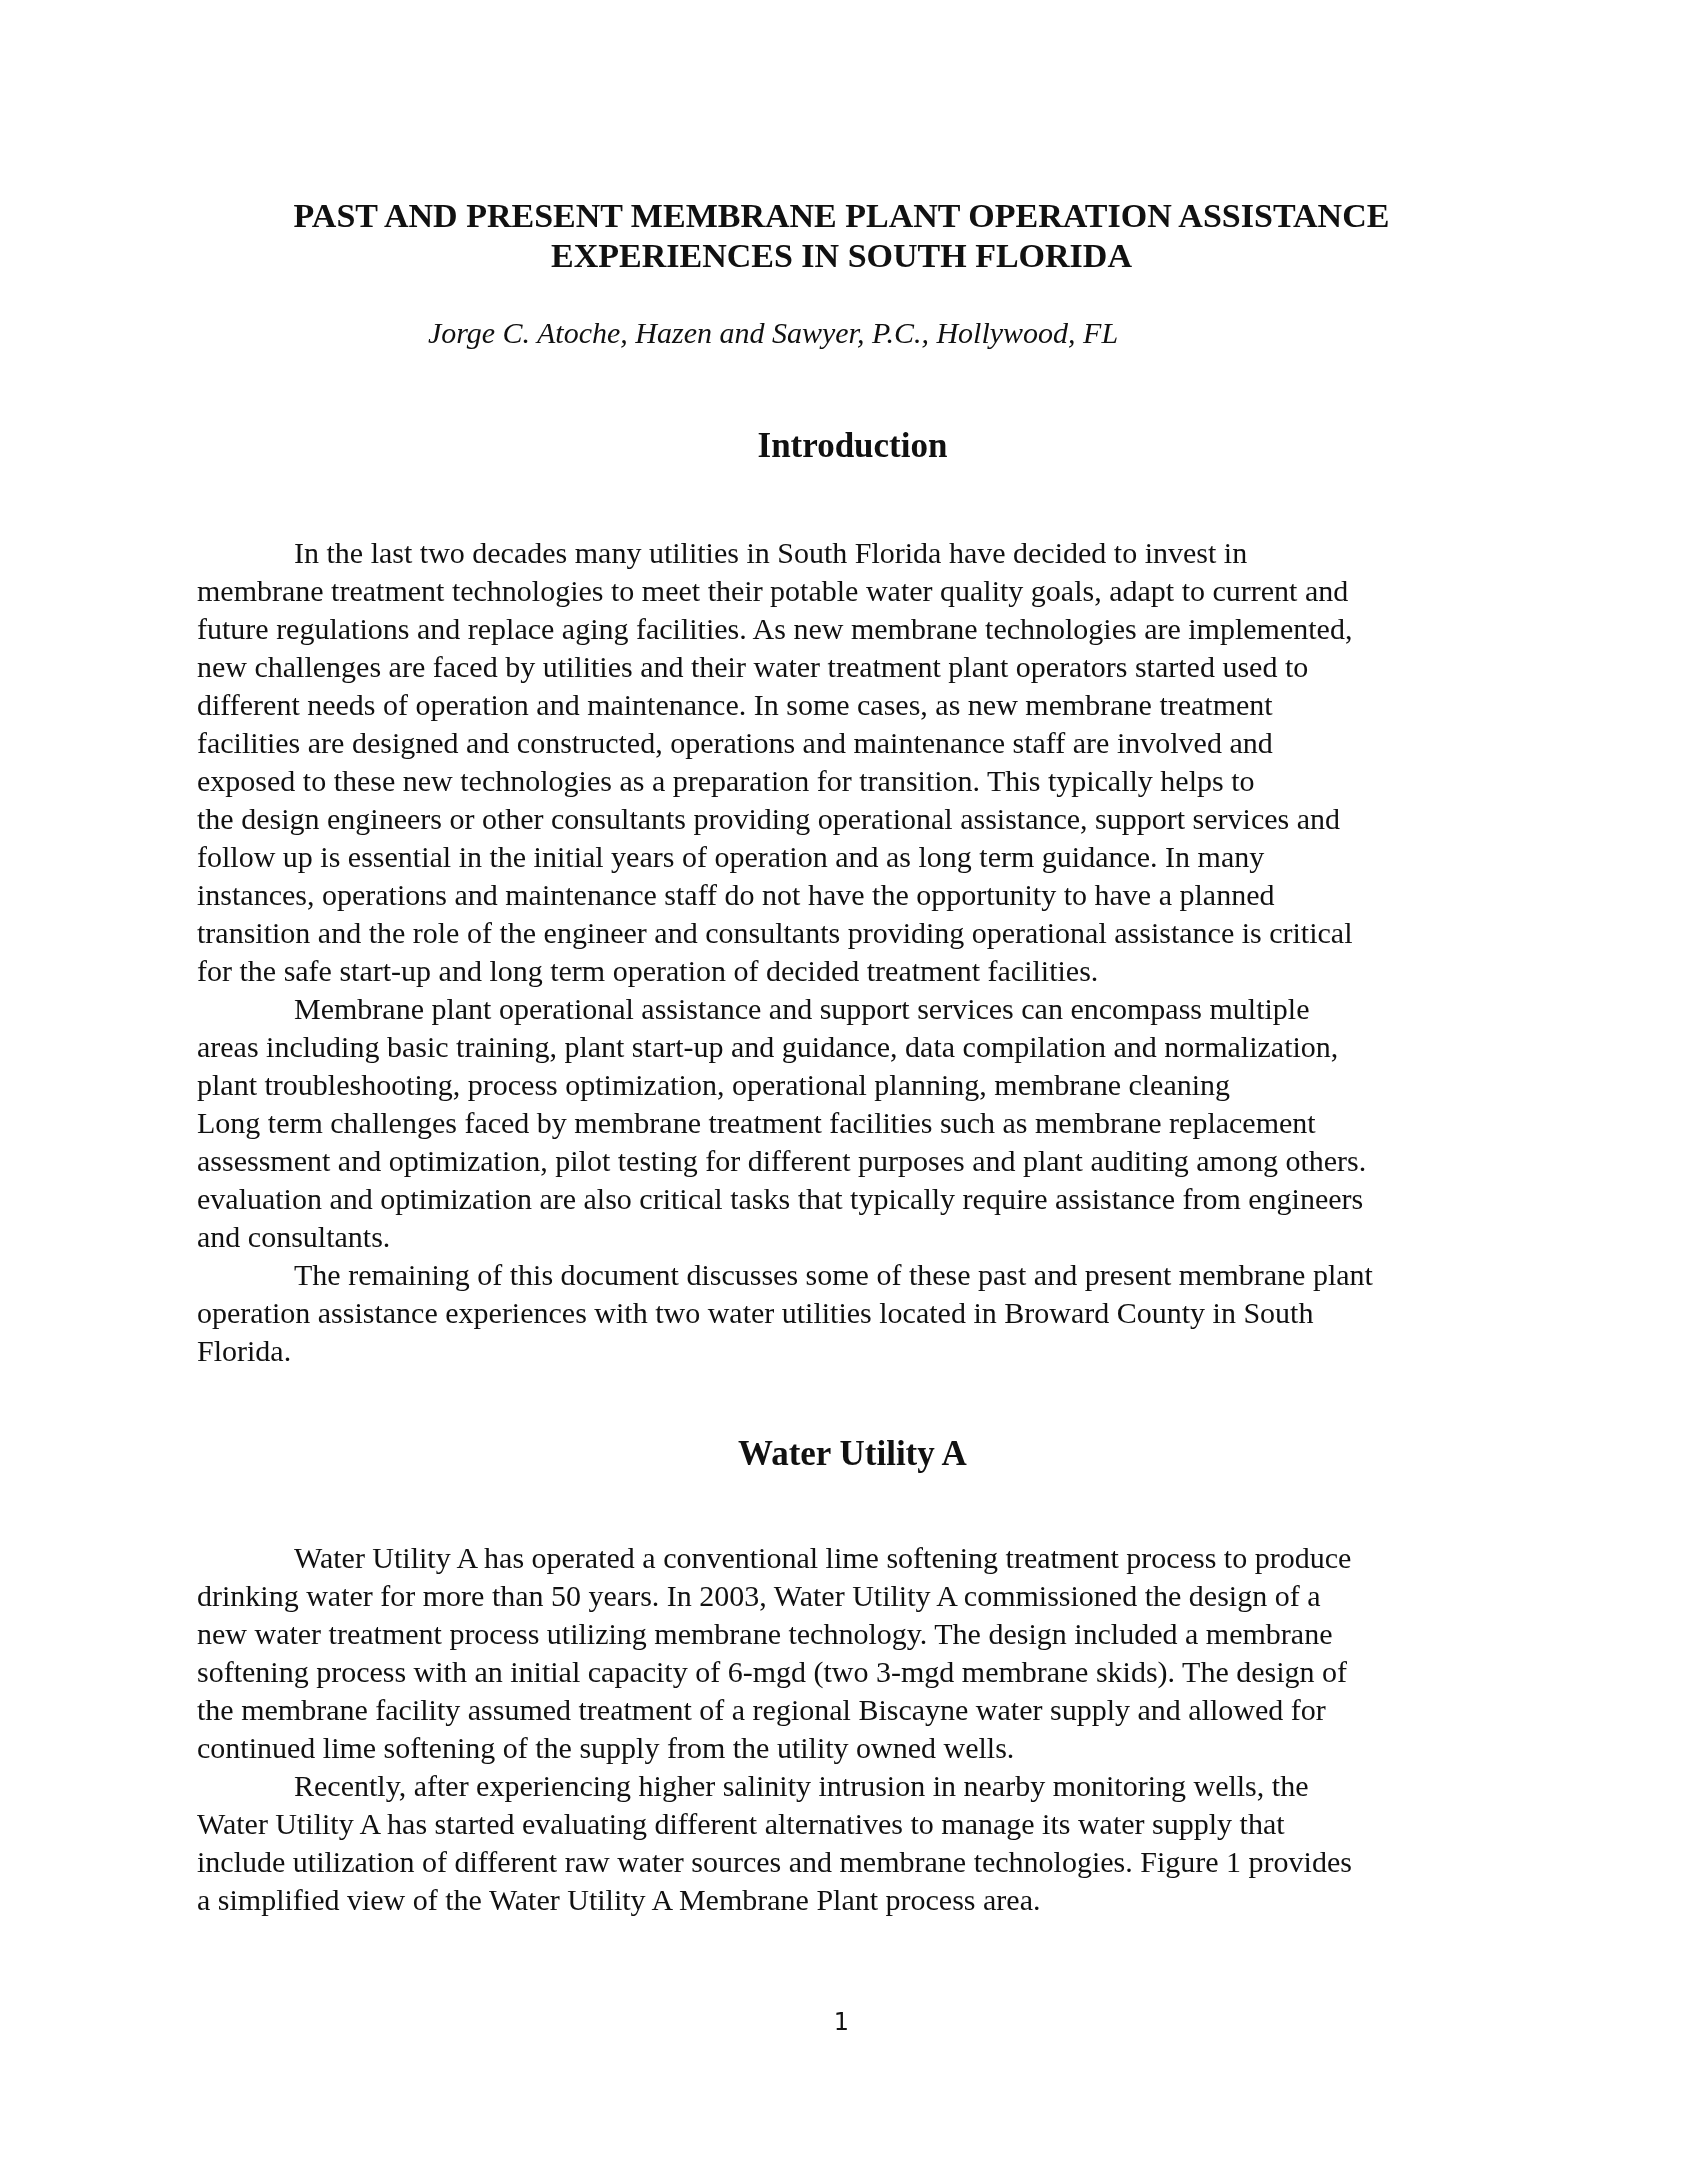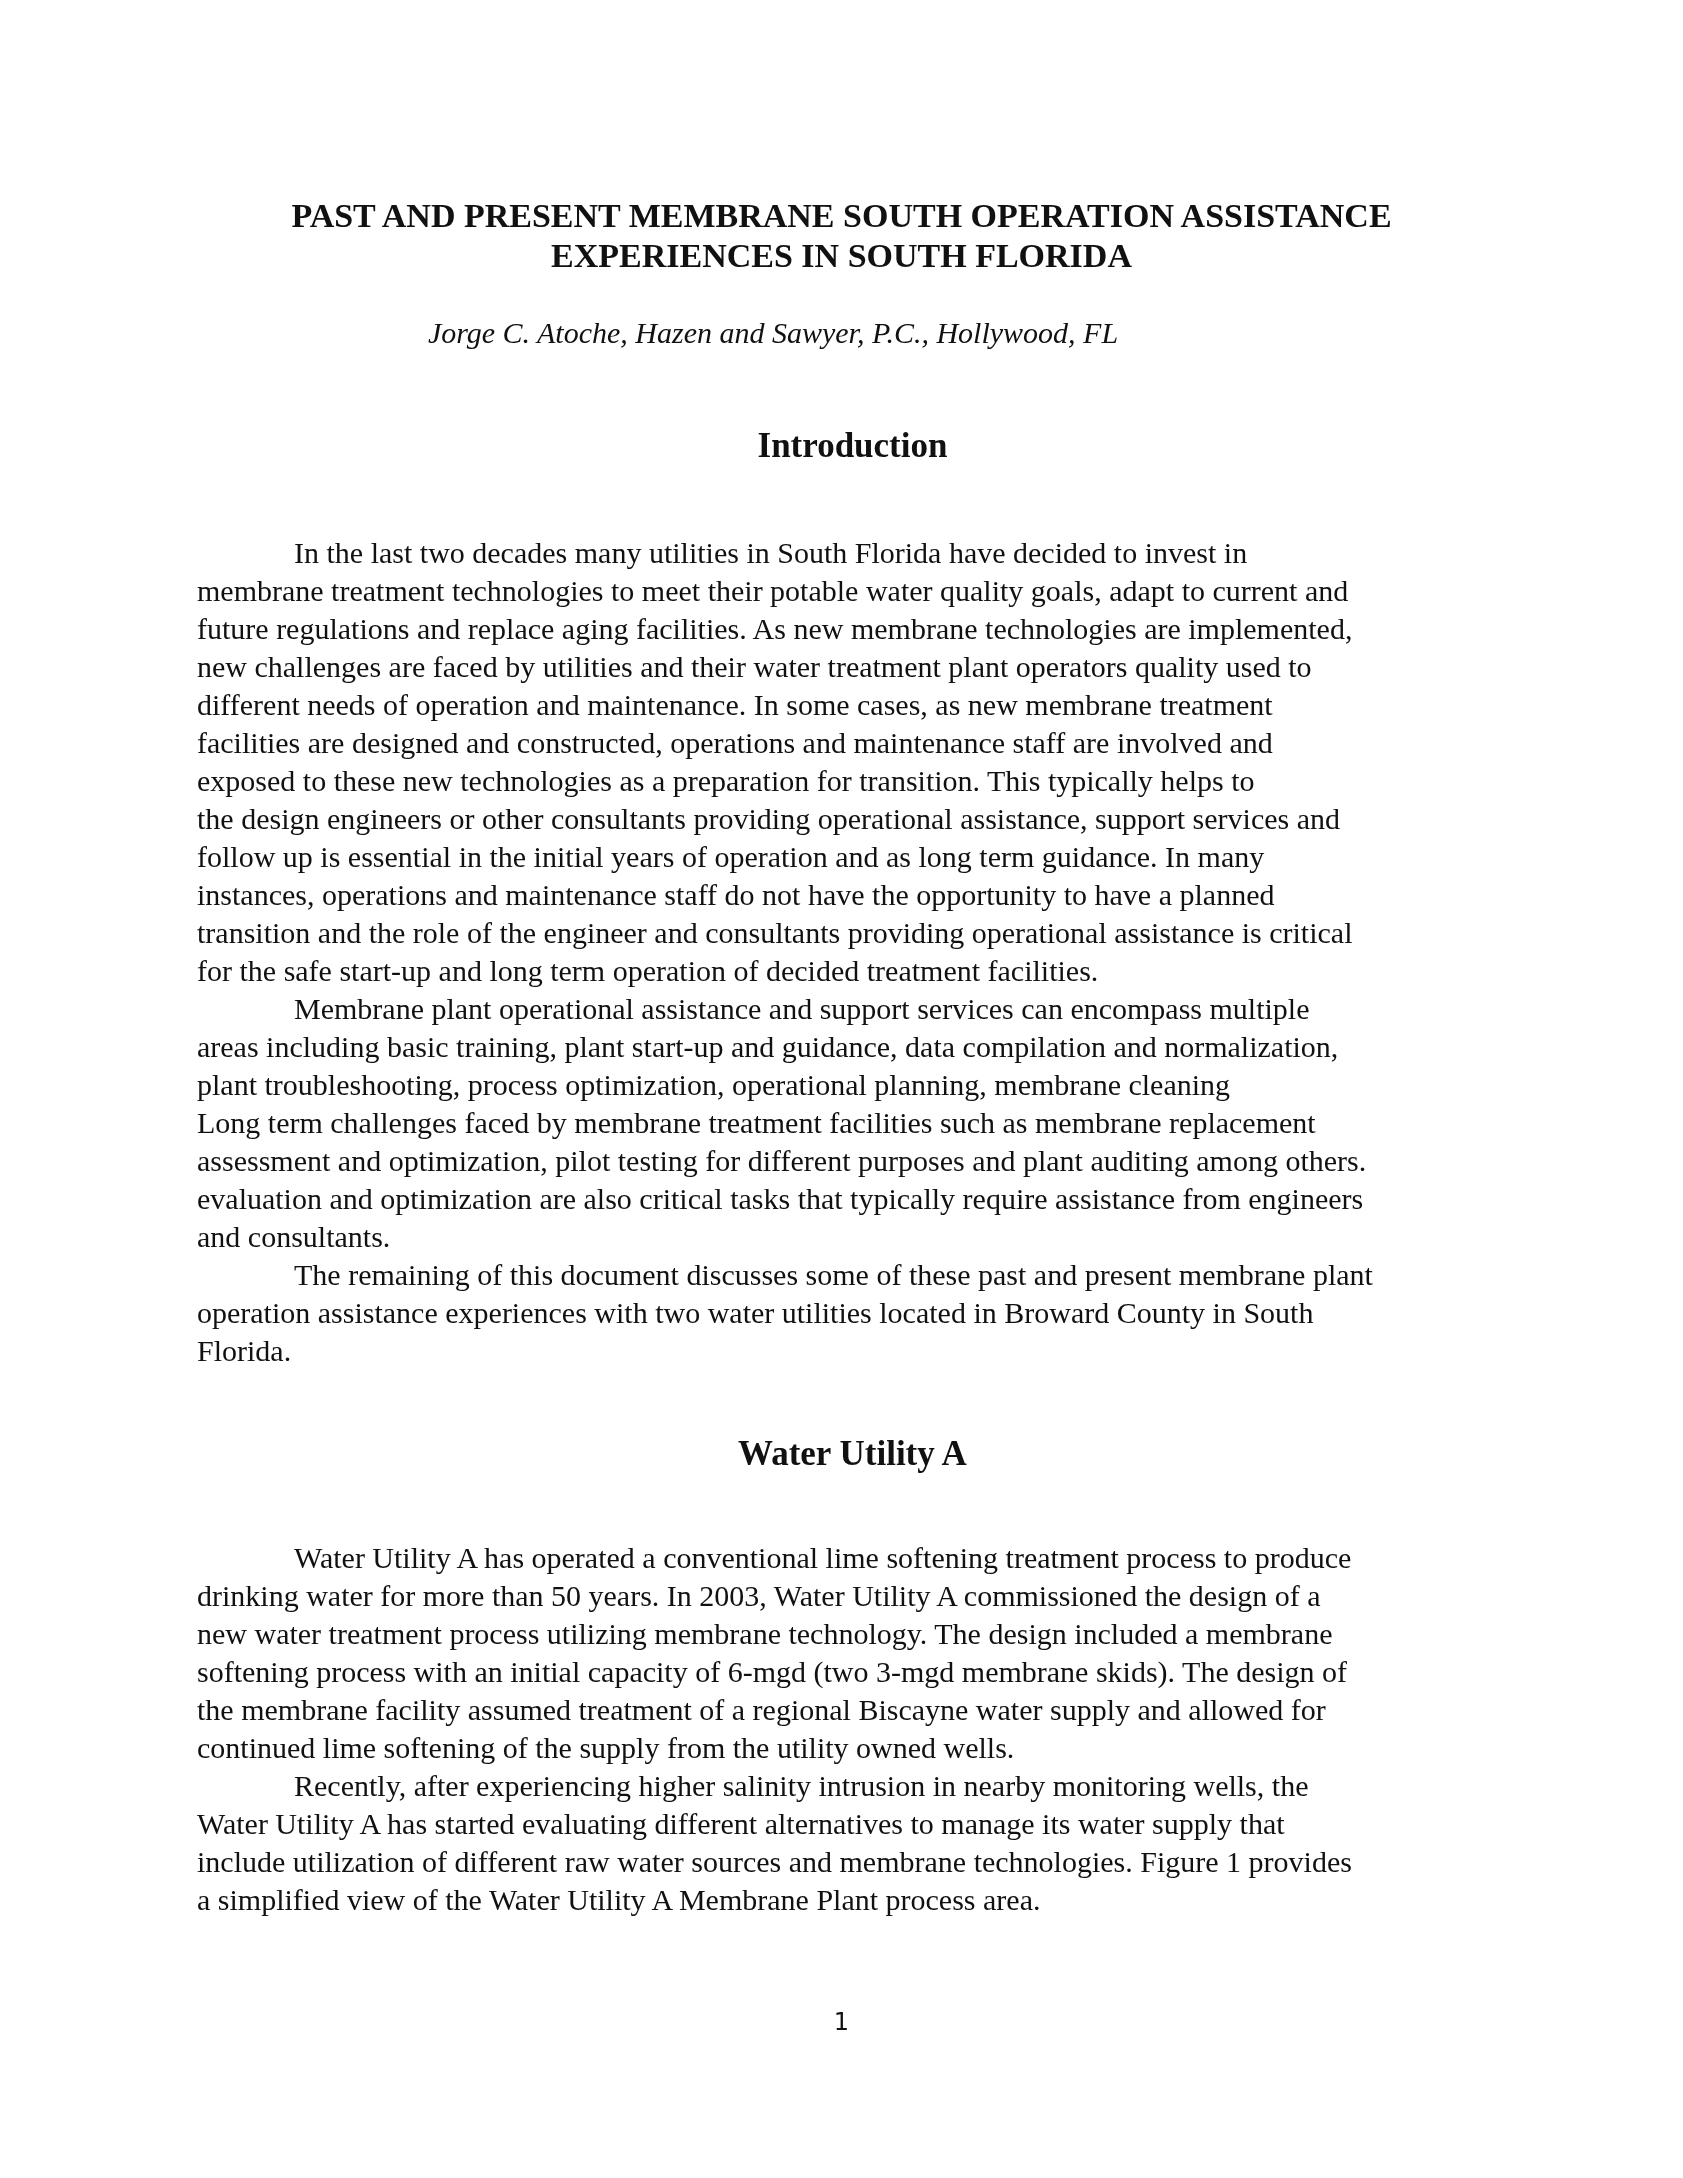--- a/index.html
+++ b/index.html
@@ -14,33 +14,33 @@
   .body { position: absolute; left: 197px; width: 1297px; font-size: 30px; line-height: 38px; }
   .body .ln { display: block; white-space: nowrap; }
   .body .ln.ind { padding-left: 97px; }
   .pagenum { position: absolute; left: 0; width: 1683px; top: 2008px; text-align: center;
              font-family: "DejaVu Sans", sans-serif; font-size: 24px; }
 </style>
 </head>
 <body>
 
 <div class="title">
-  <div>PAST AND PRESENT MEMBRANE SOUTH OPERATION ASSISTANCE</div>
+  <div>PAST AND PRESENT MEMBRANE PLANT OPERATION ASSISTANCE</div>
   <div>EXPERIENCES IN SOUTH FLORIDA</div>
 </div>
 
 <div class="author">Jorge C. Atoche, Hazen and Sawyer, P.C., Hollywood, FL</div>
 
 <div class="heading" style="top:426px;">Introduction</div>
 
 <div class="body" style="top:534px;">
   <span class="ln ind">In the last two decades many utilities in South Florida have decided to invest in</span>
   <span class="ln">membrane treatment technologies to meet their potable water quality goals, adapt to current and</span>
   <span class="ln">future regulations and replace aging facilities.  As new membrane technologies are implemented,</span>
-  <span class="ln">new challenges are faced by utilities and their water treatment plant operators quality used to</span>
+  <span class="ln">new challenges are faced by utilities and their water treatment plant operators started used to</span>
   <span class="ln">different needs of operation and maintenance.  In some cases, as new membrane treatment</span>
   <span class="ln">facilities are designed and constructed, operations and maintenance staff are involved and</span>
   <span class="ln">exposed to these new technologies as a preparation for transition.  This typically helps to</span>
   <span class="ln">the design engineers or other consultants providing operational assistance, support services and</span>
   <span class="ln">follow up is essential in the initial years of operation and as long term guidance.  In many</span>
   <span class="ln">instances, operations and maintenance staff do not have the opportunity to have a planned</span>
   <span class="ln">transition and the role of the engineer and consultants providing operational assistance is critical</span>
   <span class="ln">for the safe start-up and long term operation of decided treatment facilities.</span>
   <span class="ln ind">Membrane plant operational assistance and support services can encompass multiple</span>
   <span class="ln">areas including basic training, plant start-up and guidance, data compilation and normalization,</span>

